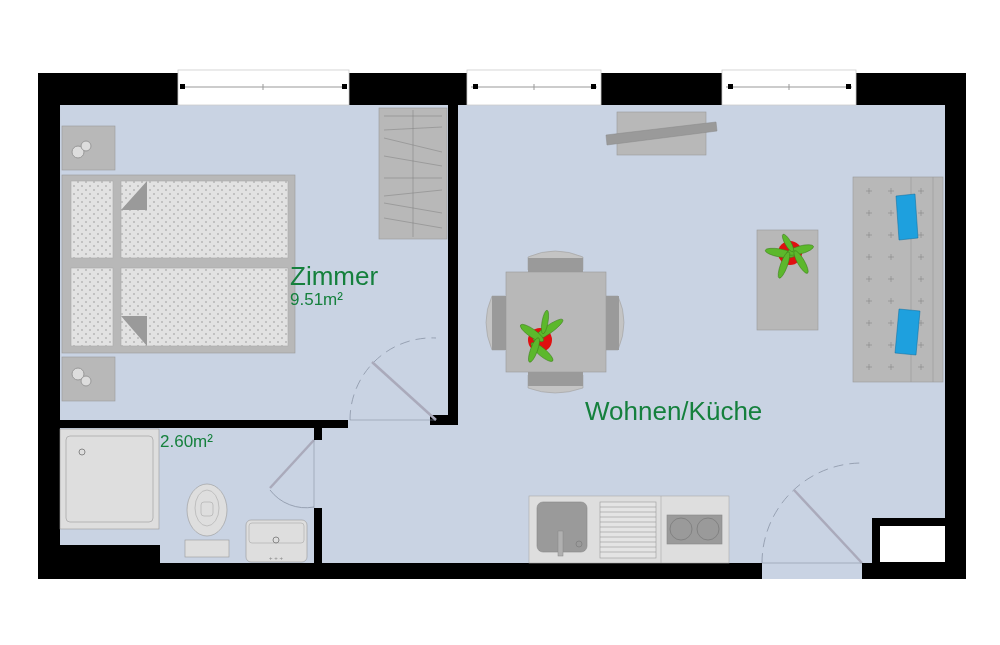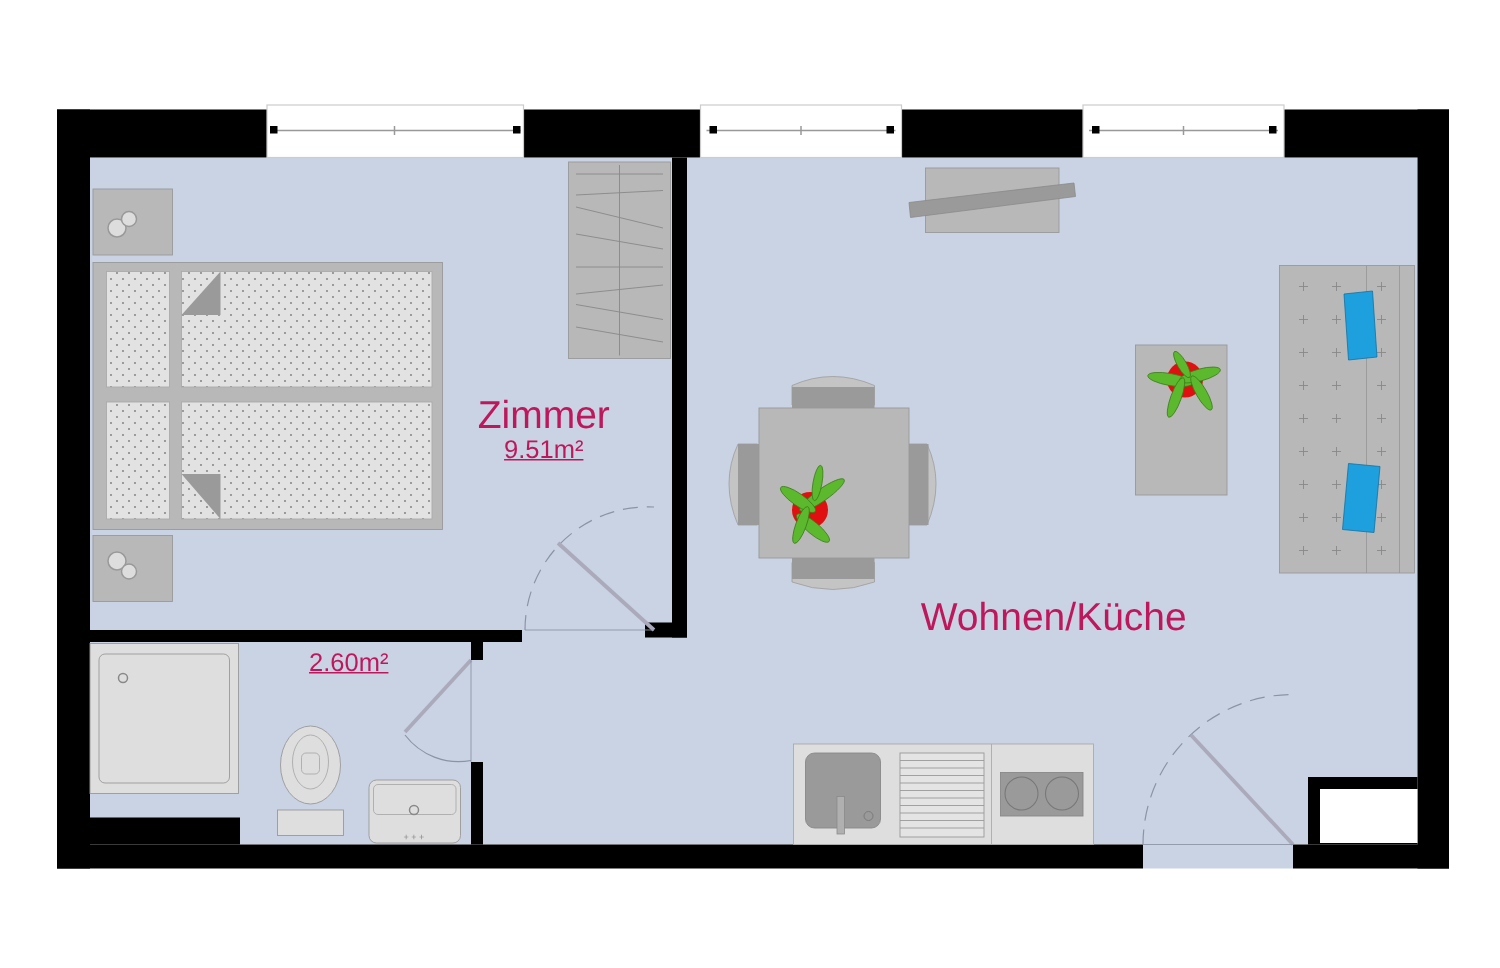--- a/index.html
+++ b/index.html
@@ -1,20 +1,20 @@
 <!DOCTYPE html>
 <html><head>
 <meta charset="utf-8">
 <style>
   html, body { margin:0; padding:0; background:#ffffff; }
   body { width:1000px; height:645px; position:relative; overflow:hidden; font-family:"Liberation Sans", sans-serif; }
   svg { position:absolute; left:0; top:0; }
-  .room-label { position:absolute; text-align:center; color:#be185d; line-height:1; }
+  .room-label { position:absolute; text-align:left; color:#15803d; line-height:1; }
   .room-name { font-size:26px; display:block; }
-  .room-area { font-size:17px; display:block; margin-top:2px;text-decoration:underline; }
+  .room-area { font-size:17px; display:block; margin-top:2px; }
 </style>
 </head>
 <body>
 
 <svg width="1000" height="645" viewBox="0 0 1000 645">
 
   <rect x="60" y="105" width="388" height="315" fill="#c9d3e3"></rect>
   <rect x="60" y="428" width="254" height="135" fill="#c9d3e3"></rect>
   <rect x="458" y="105" width="487" height="458" fill="#c9d3e3"></rect>
   <rect x="314" y="420" width="144" height="143" fill="#c9d3e3"></rect>

